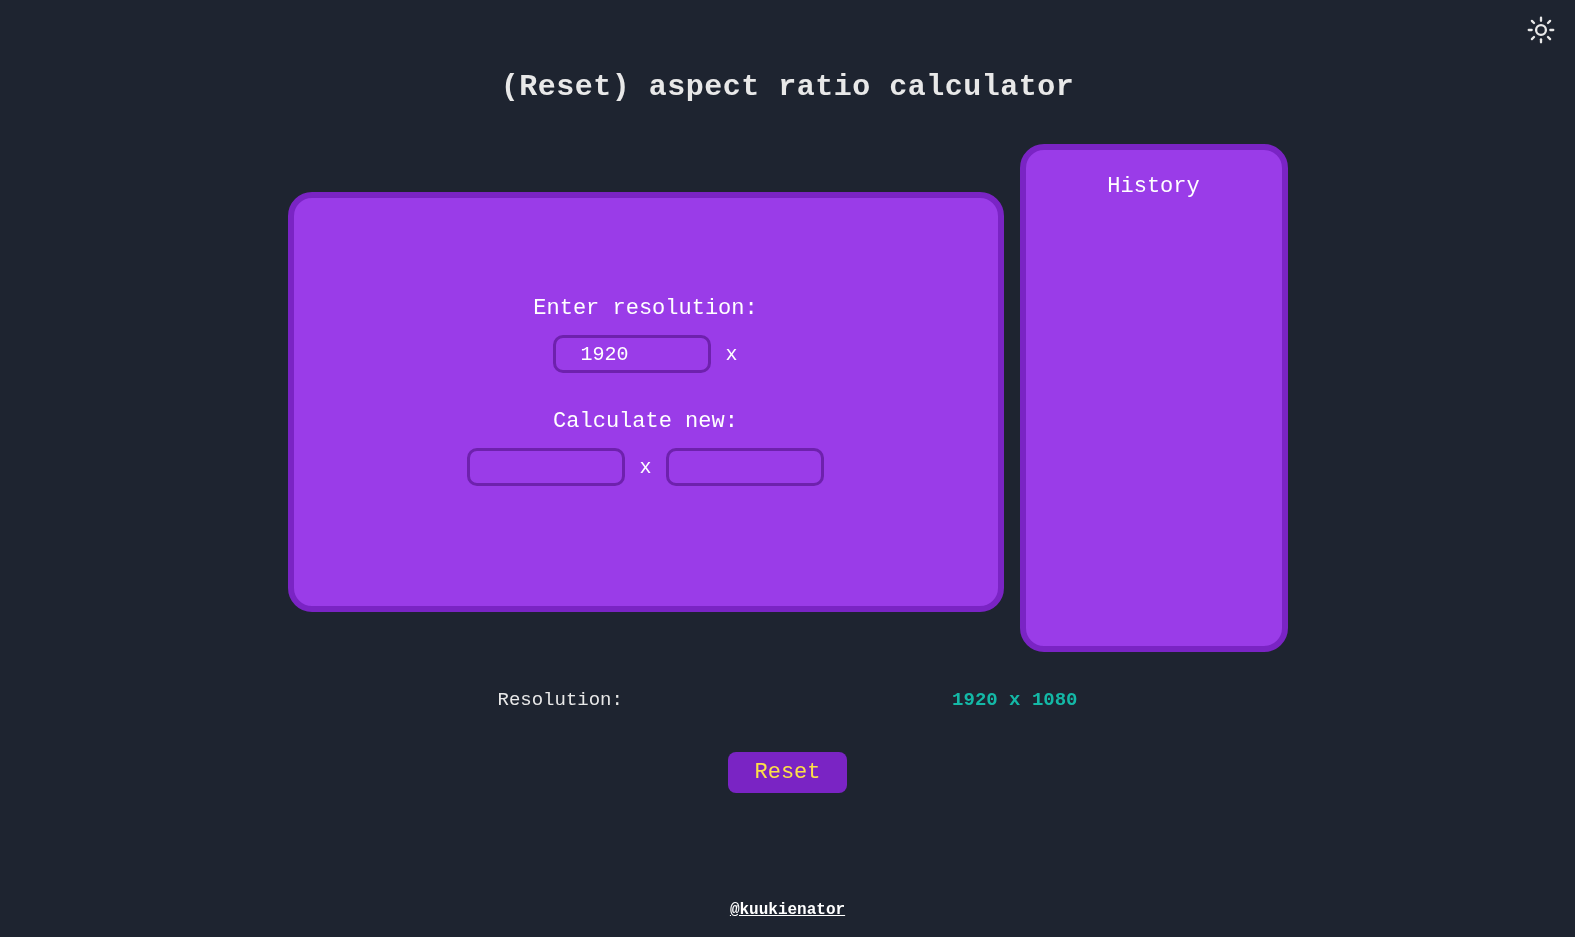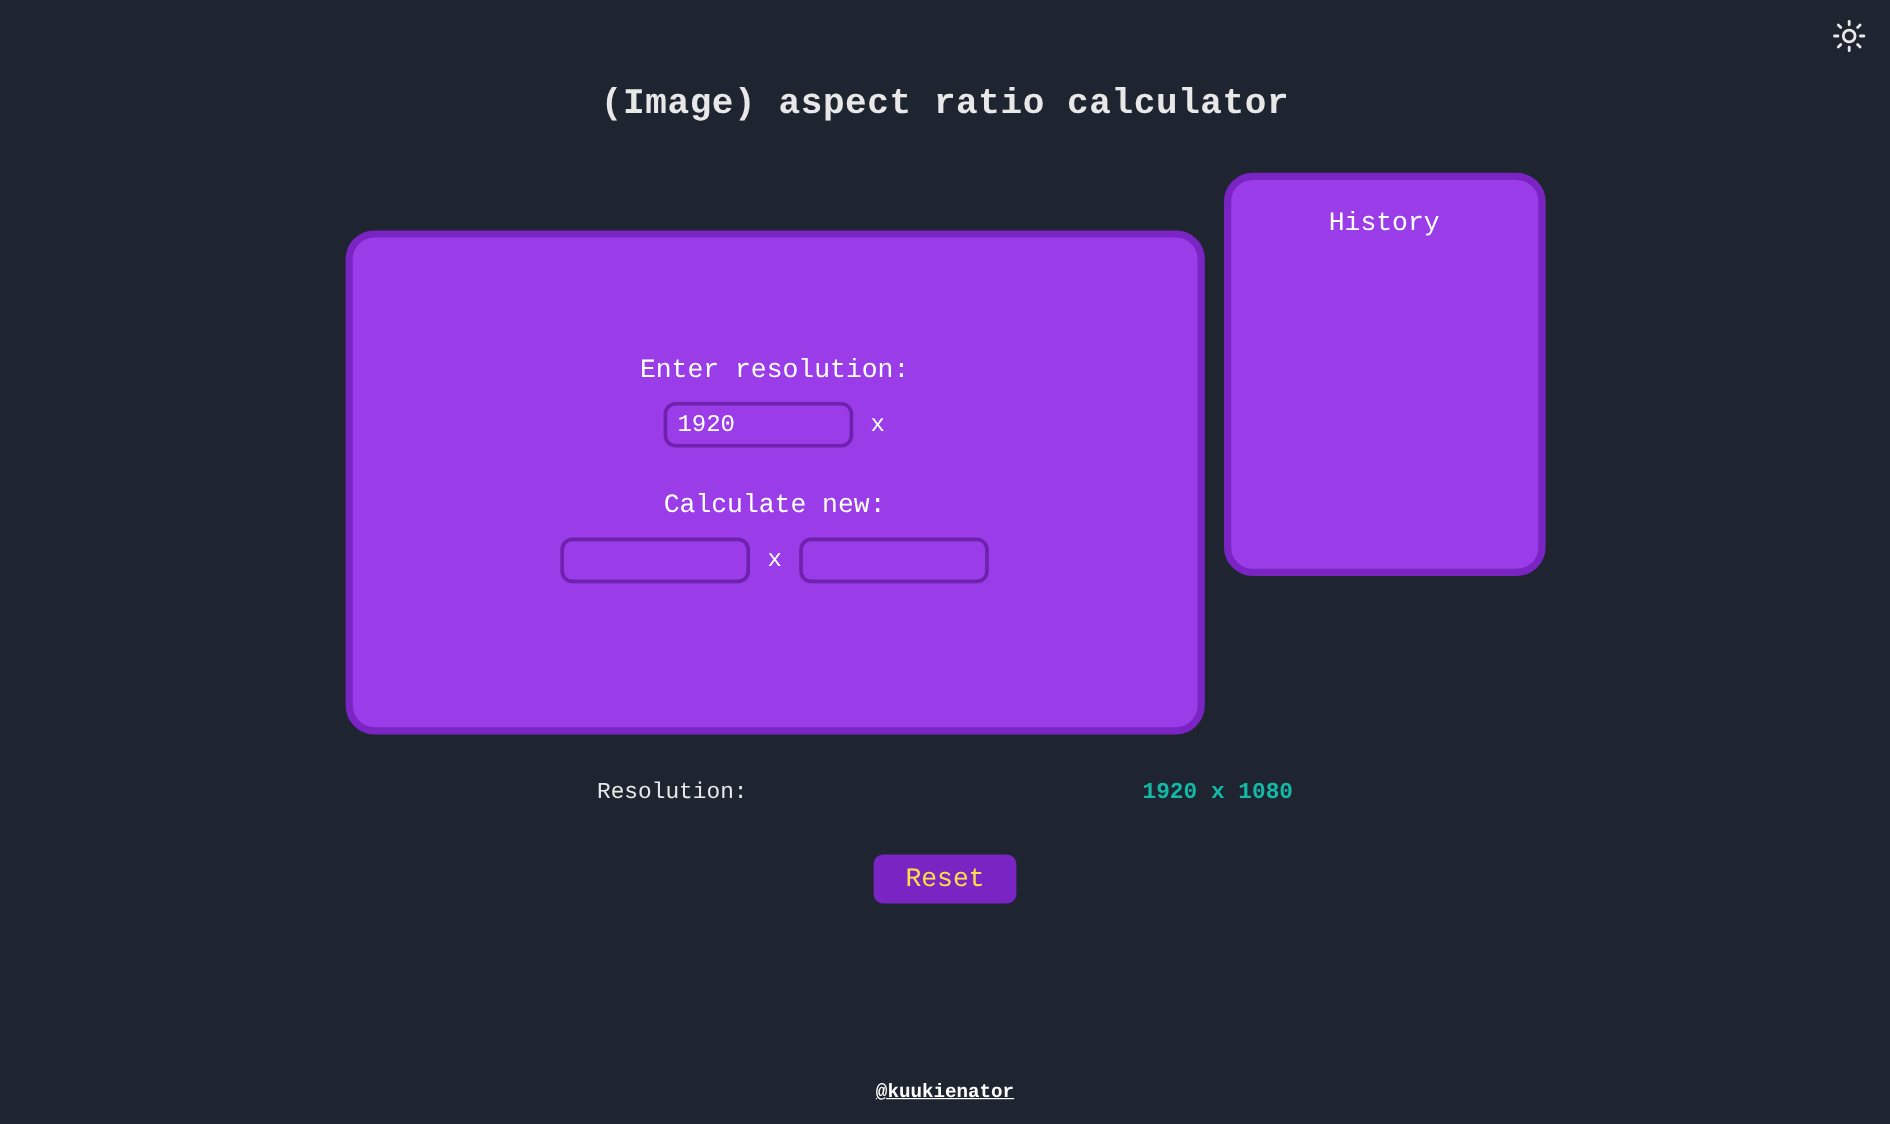--- a/index.html
+++ b/index.html
@@ -61,21 +61,21 @@
     height: 420px;
     display: flex;
     flex-direction: column;
     align-items: center;
     justify-content: center;
     gap: 14px;
     margin-top: 48px;
   }
   .history-panel {
     flex: 1;
-    height: 336px;
+    height: 508px;
     padding-top: 24px;
     text-align: center;
   }
   .history-title {
     font-size: 22px;
     font-weight: 400;
   }
   .section-label {
     font-size: 22px;
     margin: 0;
@@ -89,21 +89,21 @@
   }
   .dim-input {
     width: 158px;
     height: 38px;
     background: transparent;
     border: 3px solid var(--input-border);
     border-radius: 10px;
     color: #fff;
     font-family: inherit;
     font-size: 20px;
-    padding: 0 8px;
+    padding: 0 24px;
     outline: none;
   }
   .dim-input::placeholder { color: rgba(255,255,255,0.6); }
   .x-sep {
     font-size: 20px;
     color: #fff;
   }
   .results {
     width: 580px;
     margin: 0 auto 36px auto;
@@ -154,21 +154,21 @@
       <line x1="18" y1="18" x2="19.8" y2="19.8"></line>
       <line x1="1.5" y1="12" x2="4" y2="12"></line>
       <line x1="20" y1="12" x2="22.5" y2="12"></line>
       <line x1="4.2" y1="19.8" x2="6" y2="18"></line>
       <line x1="18" y1="6" x2="19.8" y2="4.2"></line>
     </svg>
   </span>
 </div>
 
 <div class="container">
-  <h1 class="title">(Image) aspect ratio calculator</h1>
+  <h1 class="title">(Reset) aspect ratio calculator</h1>
 
   <div class="panels">
     <div class="panel main-panel">
 
       <div class="section-label">Enter resolution:</div>
       <div class="input-row">
         <input type="text" class="dim-input" value="1920" style="">
         <span class="x-sep">x</span>
       </div>
 

